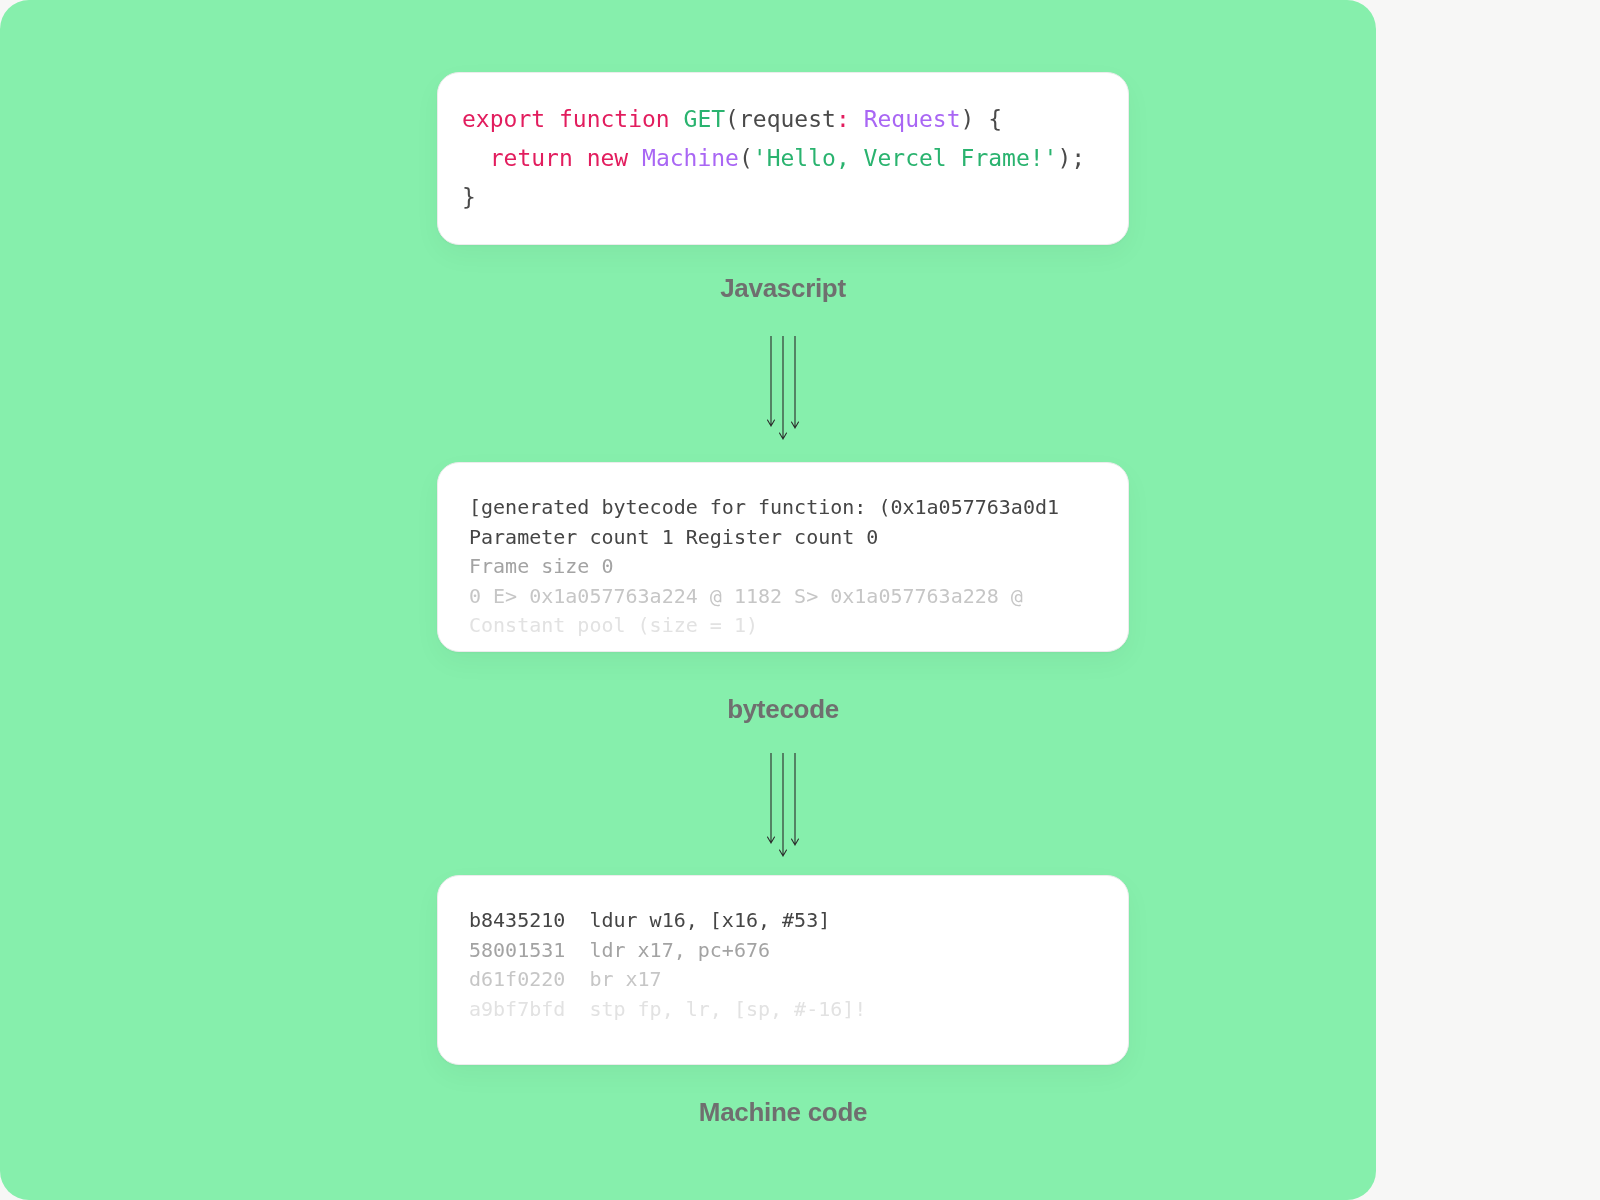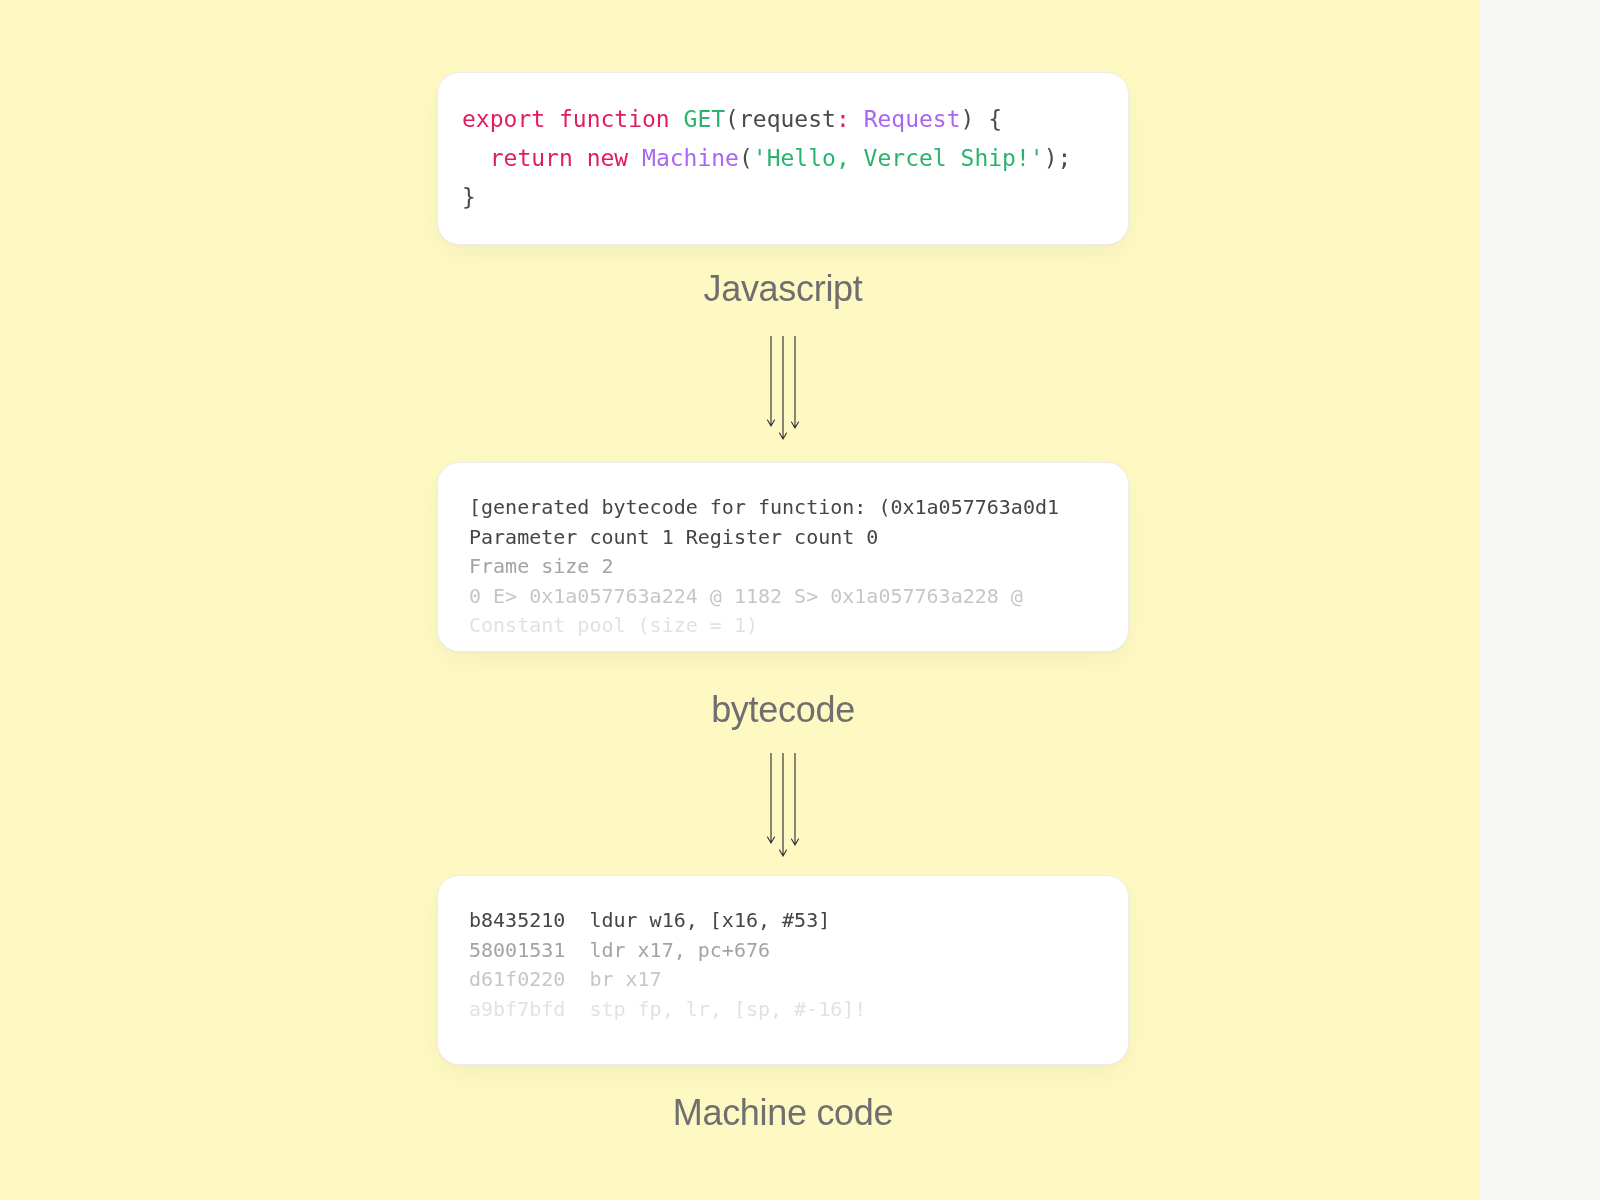--- a/index.html
+++ b/index.html
@@ -3,24 +3,25 @@
 <meta charset="utf-8">
 <style>
   html, body {
     margin: 0;
     padding: 0;
     background: #f7f7f6;
     font-family: "Liberation Sans", sans-serif;
   }
   .stage {
     position: relative;
-    width: 1480px;
+    width: 1376px;
     height: 1200px;
-    background: #fef9c3;
+    background: #86efac;
     overflow: hidden;
+    border-radius: 29px;
   }
   .column {
     position: absolute;
     left: 437px;
     top: 0;
     width: 692px;
     display: flex;
     flex-direction: column;
     align-items: center;
     padding-top: 72px;
@@ -40,23 +41,23 @@
     line-height: 39px;
   }
   .code-line { white-space: pre; }
   .tok.kw     { color: var(--kw, #e21d5e); }
   .tok.green  { color: var(--green, #2ab36f); }
   .tok.purple { color: var(--purple, #a966f4); }
   .tok.p      { color: var(--punct, #4a4a4a); }
 
   .stage-label {
     color: var(--label, #6f6f6f);
-    font-size: 36px;
+    font-size: 26px;
     line-height: 35px;
-    font-weight: 400;
+    font-weight: 700;
     letter-spacing: -0.3px;
   }
   .label-1 { margin-top: 26px; }
   .label-2 { margin-top: 40px; }
   .label-3 { margin-top: 30px; }
 
   .arrows { height: 106px; }
   .arrows-1 { margin-top: 30px; }
   .arrows-2 { margin-top: 26px; }
 
@@ -77,40 +78,40 @@
   .tone-4 { color: #e2e2e2; }
 </style>
 </head>
 <body>
 
 <div class="stage">
   <div class="column">
 
     <section class="card code-card">
       <div class="code-line"><span class="tok kw">export </span><span class="tok kw">function </span><span class="tok green">GET</span><span class="tok p">(</span><span class="tok p">request</span><span class="tok kw">:</span><span class="tok p"> </span><span class="tok purple">Request</span><span class="tok p">) {</span></div>
-      <div class="code-line"><span class="tok p">  </span><span class="tok kw">return </span><span class="tok kw">new </span><span class="tok purple">Machine</span><span class="tok p">(</span><span class="tok green">'Hello, Vercel Ship!'</span><span class="tok p">);</span></div>
+      <div class="code-line"><span class="tok p">  </span><span class="tok kw">return </span><span class="tok kw">new </span><span class="tok purple">Machine</span><span class="tok p">(</span><span class="tok green">'Hello, Vercel Frame!'</span><span class="tok p">);</span></div>
       <div class="code-line"><span class="tok p">}</span></div>
     </section>
 
     <div class="stage-label label-1">Javascript</div>
 
     <div class="arrows arrows-1">
       <svg width="34" height="106" viewBox="0 0 34 106">
         <g fill="none" stroke="#2b2b2b" stroke-width="1.1" stroke-linecap="round">
           <path d="M5 0 V90 M1.5 84 L5 90 L8.5 84"></path>
           <path d="M17 0 V103 M13.5 97 L17 103 L20.5 97"></path>
           <path d="M29 0 V92 M25.5 86 L29 92 L32.5 86"></path>
         </g>
       </svg>
     </div>
 
     <section class="card mono-card card-2">
       <div class="m-line tone-1">[generated bytecode for function: (0x1a057763a0d1</div>
       <div class="m-line tone-1">Parameter count 1 Register count 0</div>
-      <div class="m-line tone-2">Frame size 2</div>
+      <div class="m-line tone-2">Frame size 0</div>
       <div class="m-line tone-3">0 E&gt; 0x1a057763a224 @ 1182 S&gt; 0x1a057763a228 @</div>
       <div class="m-line tone-4">Constant pool (size = 1)</div>
     </section>
 
     <div class="stage-label label-2">bytecode</div>
 
     <div class="arrows arrows-2">
       <svg width="34" height="106" viewBox="0 0 34 106">
         <g fill="none" stroke="#2b2b2b" stroke-width="1.1" stroke-linecap="round">
           <path d="M5 0 V90 M1.5 84 L5 90 L8.5 84"></path>

